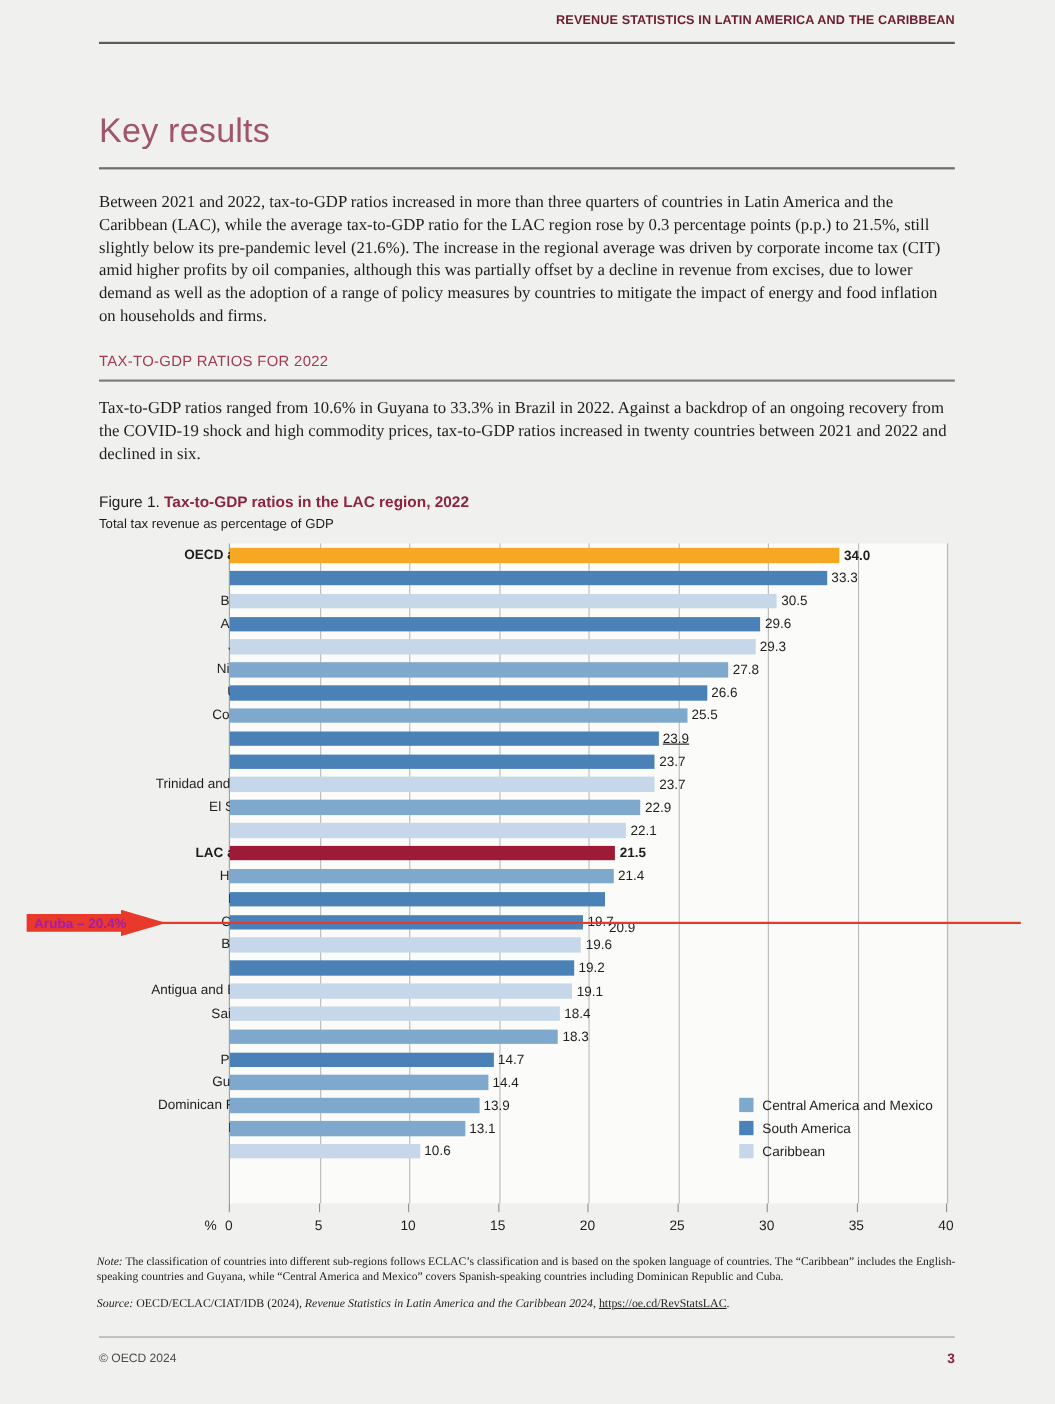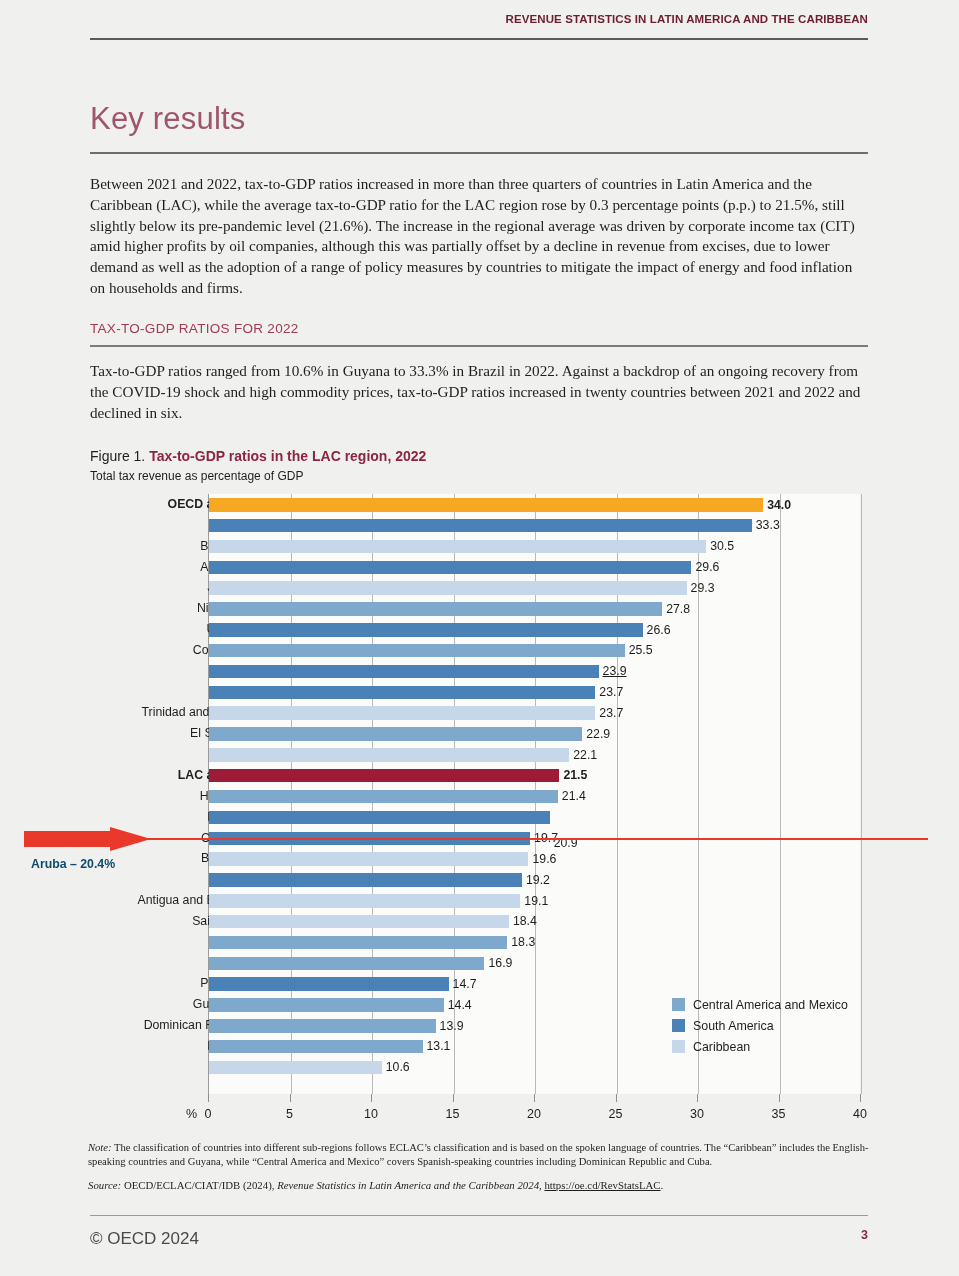--- a/index.html
+++ b/index.html
@@ -123,22 +123,22 @@
 
   
   .aruba-line {
     position: absolute; left: 128px; top: 838px; width: 800px; height: 2px;
     background: #e8392b; z-index: 6;
   }
   .aruba-arrow {
     position: absolute; left: 24px; top: 827px; z-index: 7;
   }
   .aruba-lbl {
-    position: absolute; left: 31px; top: 857px; z-index: 8;
-    font-size: 12.3px; font-weight: bold; color: #0c4a6e; white-space: nowrap;
+    position: absolute; left: 31px; top: 833px; z-index: 8;
+    font-size: 12.3px; font-weight: bold; color: #a21caf; white-space: nowrap;
   }
 
   
   .note {
     position: absolute; left: 88px; top: 1141px; width: 784px;
     font-family: "Liberation Serif", serif;
     font-size: 10.6px; line-height: 14.2px; color: #1e1e1e;
   }
   .note i { font-style: italic; }
   .source {
@@ -148,21 +148,21 @@
   }
   .source i { }
   .source u { text-decoration: underline; }
 
   .foot-rule {
     position: absolute; left: 90px; top: 1215px; width: 778px; height: 1px;
     background: #9a9a9a;
   }
   .foot-left {
     position: absolute; left: 90px; top: 1229px;
-    font-size: 17px; color: #4a4a4a;
+    font-size: 11px; color: #4a4a4a;
   }
   .foot-pg {
     position: absolute; left: 0; top: 1228px; width: 868px;
     text-align: right; font-size: 12.5px; font-weight: bold; color: #8d2440;
   }
 </style>
 </head>
 <body>
 
 <div class="page">
@@ -300,25 +300,20 @@
         </div>
         <div class="row">
           <div class="cat">Saint Lucia</div>
           <div class="bar" style="width: 299.92px; background: rgb(198, 215, 233);"></div>
           <div class="val" style="left: 512.92px;">18.4</div>
         </div>
         <div class="row">
           <div class="cat">Cuba</div>
           <div class="bar" style="width: 298.29px; background: rgb(127, 168, 205);"></div>
           <div class="val" style="left: 511.29px;">18.3</div>
-        </div>
-        <div class="row">
-          <div class="cat">Mexico</div>
-          <div class="bar" style="width: 275.47px; background: rgb(127, 168, 205);"></div>
-          <div class="val" style="left: 488.47px;">16.9</div>
         </div>
         <div class="row">
           <div class="cat">Paraguay</div>
           <div class="bar" style="width: 239.61px; background: rgb(74, 130, 184);"></div>
           <div class="val" style="left: 452.61px;">14.7</div>
         </div>
         <div class="row">
           <div class="cat">Guatemala</div>
           <div class="bar" style="width: 234.72px; background: rgb(127, 168, 205);"></div>
           <div class="val" style="left: 447.72px;">14.4</div>

